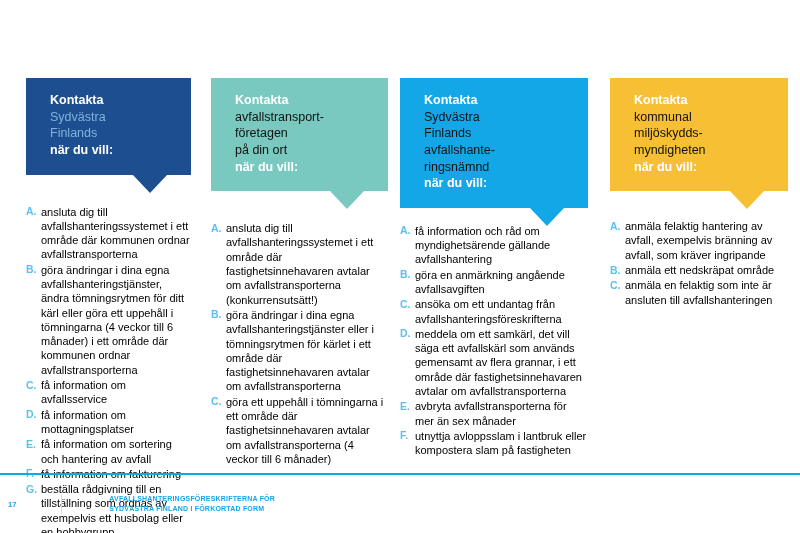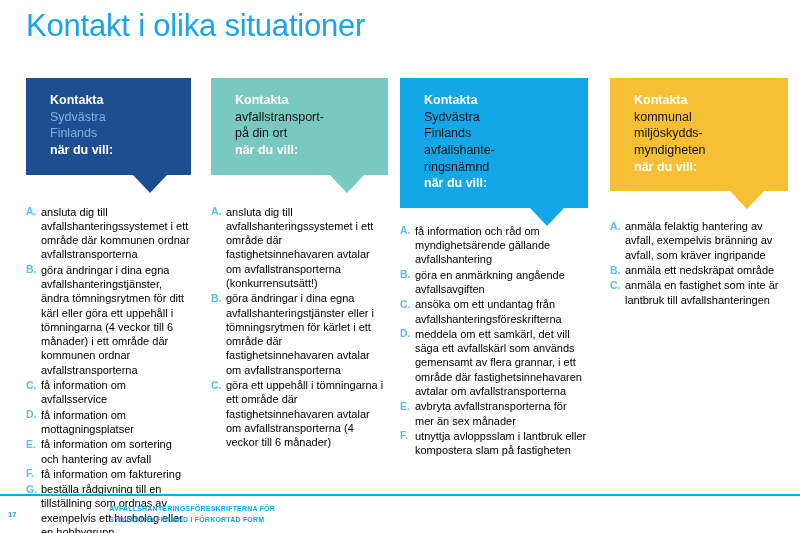--- a/index.html
+++ b/index.html
@@ -123,21 +123,21 @@
   .list-holder { position: relative; }
   .col-1 .list-holder { padding-top: 30px; }
   .col-2 .list-holder { padding-top: 30px; }
   .col-3 .list-holder { padding-top: 16px; }
   .col-4 .list-holder { padding-top: 28px; }
 
   
   .footer {
     position: absolute;
     left: 0; bottom: 0;
-    width: 800px; height: 39px;
+    width: 800px; height: 60px;
     border-top: 2px solid #14a7e8;
     display: flex;
     align-items: center;
     gap: 37px;
   }
   .page-number {
     color: #14a7e8;
     font-size: 7.5px;
     font-weight: bold;
     padding-left: 8px;
@@ -156,21 +156,20 @@
     line-height: 1.45;
     letter-spacing: 0.2px;
   }
   .footer-text span { display: block; }
 </style>
 </head>
 <body>
 
 <div id="page">
 
-  <div class="page-title">Kontakt i olika situationer</div>
 
   <div class="columns">
 
     <div class="column col-1">
       <div class="bubble-wrap">
         <div class="bubble v-darkblue">
           <span class="line hi">Kontakta</span>
           <span class="line dim">Sydvästra</span>
           <span class="line dim">Finlands</span>
           <span class="line hi">när du vill:</span>
@@ -209,20 +208,21 @@
             </li>
         </ul>
       </div>
     </div>
 
     <div class="column col-2">
       <div class="bubble-wrap">
         <div class="bubble v-teal">
           <span class="line hi">Kontakta</span>
           <span class="line dim">avfallstransport-</span>
+          <span class="line dim">företagen</span>
           <span class="line dim">på din ort</span>
           <span class="line hi">när du vill:</span>
           <div class="bubble-tail tail v-teal"></div>
         </div>
       </div>
       <div class="list-holder">
         <ul class="item-list">
           <li class="list-item">
               <span class="marker">A.</span>
               <span class="item-text">ansluta dig till avfallshanteringssystemet i ett område där fastighetsinnehavaren avtalar om avfallstransporterna (konkurrensutsätt!)</span>
@@ -297,21 +297,21 @@
           <li class="list-item">
               <span class="marker">A.</span>
               <span class="item-text">anmäla felaktig hantering av avfall, exempelvis bränning av avfall, som kräver ingripande</span>
             </li>
           <li class="list-item">
               <span class="marker">B.</span>
               <span class="item-text">anmäla ett nedskräpat område</span>
             </li>
           <li class="list-item">
               <span class="marker">C.</span>
-              <span class="item-text">anmäla en fastighet som inte är lantbruk till avfallshanteringen</span>
+              <span class="item-text">anmäla en felaktig som inte är ansluten till avfallshanteringen</span>
             </li>
         </ul>
       </div>
     </div>
 
   </div>
 
   <div class="footer">
     <div class="page-number">17</div>
     <div class="footer-divider"></div>

